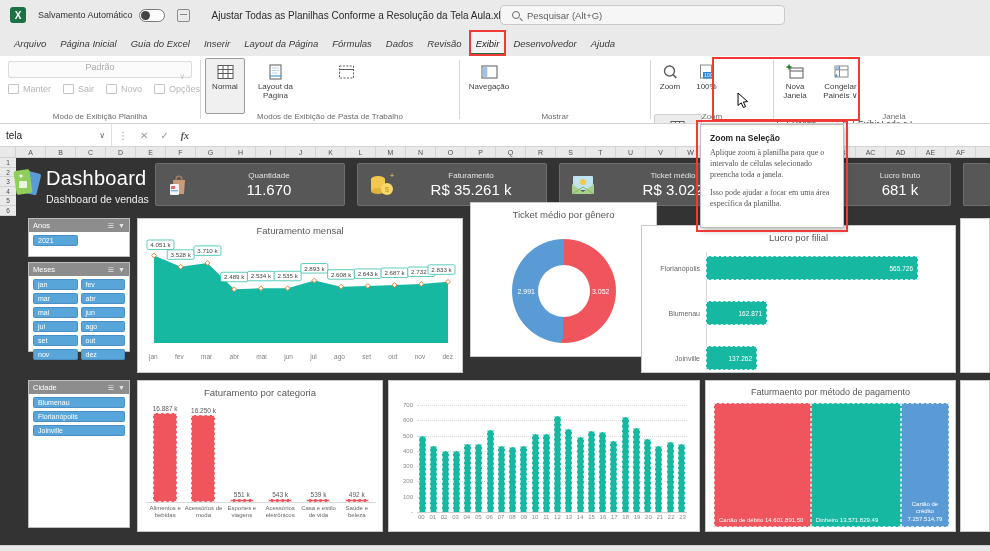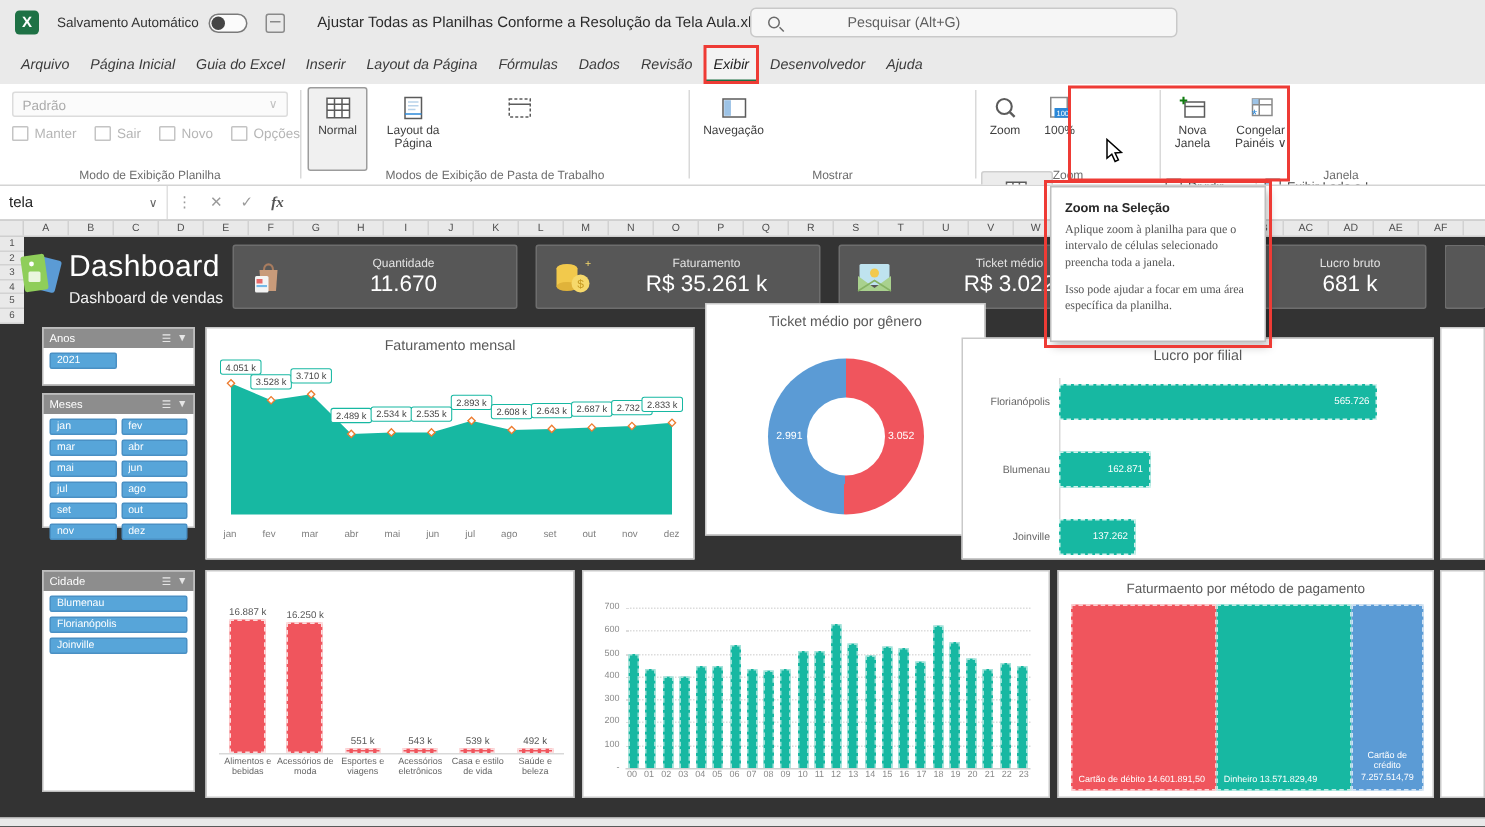--- a/index.html
+++ b/index.html
@@ -12,37 +12,37 @@
   
   .titlebar { position:absolute; left:0; top:0; width:990px; height:30px; background:#eaeaea; display:flex; align-items:center; }
   .xl-logo { width:16px; height:16px; margin-left:10px; background:#1e7145; border-radius:3px; color:#fff; font-size:10px; font-weight:bold; display:flex; align-items:center; justify-content:center; }
   .autosave-label { font-size:9px; color:#333; margin-left:12px; }
   .toggle { width:26px; height:13px; border-radius:7px; background:#fbfbfb; border:1px solid #7a7a7a; margin-left:6px; position:relative; }
   .toggle .knob { position:absolute; left:1px; top:1px; width:9px; height:9px; border-radius:50%; background:#444; }
   .save-ico { width:13px; height:13px; border:1.5px solid #8a8a8a; border-radius:2px; margin-left:12px; position:relative; }
   .save-ico::after { content:""; position:absolute; left:2px; top:4px; right:2px; bottom:0; border-top:1.5px solid #8a8a8a; }
   .doc-title { font-size:10px; color:#2b2b2b; margin-left:22px; white-space:nowrap; }
   .doc-title .chev { color:#555; font-size:8px; margin-left:4px; }
-  .searchbox { position:absolute; left:500px; top:5px; width:285px; height:20px; background:#f6f6f6; border:1px solid #c9c9c9; border-radius:4px; display:flex; align-items:center; color:#5f5f5f; font-size:9.5px;gap:38px; }
+  .searchbox { position:absolute; left:500px; top:5px; width:285px; height:20px; background:#f6f6f6; border:1px solid #c9c9c9; border-radius:4px; display:flex; align-items:center; color:#5f5f5f; font-size:9.5px; }
   .mag { width:8px; height:8px; border:1.3px solid #6a6a6a; border-radius:50%; position:relative; margin:0 7px 0 11px; }
   .mag::after { content:""; position:absolute; width:4px; height:1.3px; background:#6a6a6a; transform:rotate(45deg); left:6px; top:7px; }
   
   .menubar { position:absolute; left:0; top:30px; width:990px; height:26px; background:#eaeaea; display:flex; align-items:stretch; padding-left:7px;font-style:italic; }
   .tab { font-size:9.5px; color:#3b3b3b; padding:0 7px; display:flex; align-items:center; cursor:default; position:relative; }
   .tab.active { color:#1c1c1c; box-shadow:inset 0 -3px 0 #1e7145; outline:2px solid #ee3b35; outline-offset:-2px; background:#f3f3f3; }
   
   .ribbon { position:absolute; left:0; top:56px; width:990px; height:68px; background:#fff; border-bottom:1px solid #d4d4d4; display:flex; overflow:hidden; }
   .rgroup { position:relative; height:100%; flex:none; }
   .rgroup .glabel { position:absolute; bottom:2px; left:0; right:0; text-align:center; font-size:8px; color:#6d6d6d; white-space:nowrap; }
   .rdiv { width:1px; background:#d9d9d9; margin:4px 0; flex:none; }
   .bigbtn { display:inline-flex; flex-direction:column; align-items:center; font-size:8px; color:#3f3f3f; text-align:center; line-height:1.12; padding:4px 2px 0; height:56px; vertical-align:top; border:1px solid transparent; border-radius:2px; }
   .bigbtn .ricon { width:19px; height:18px; margin-bottom:2px; flex:none; }
   .bigbtn.sel { background:#f0f0f0; border-color:#9c9c9c; }
   .bigbtn.hov { background:#ececec; border-color:#cfcfcf; }
-  .ddl { position:absolute; left:8px; top:5px; width:184px; height:17px; border:1px solid #dcdcdc; background:#fbfbfb; color:#ababab; font-size:9px; display:flex; align-items:center; padding:0 6px; border-radius:2px; }
+  .ddl { position:absolute; left:8px; top:5px; width:184px; height:17px; border:1px solid #dcdcdc; background:#fbfbfb; color:#ababab; font-size:9px; display:flex; align-items:center; padding:0 6px; border-radius:2px;flex-direction:column; }
   .ddl .chev { margin-left:auto; font-size:8px; color:#c2c2c2; }
   .sv-btns { position:absolute; left:8px; top:28px; display:flex; gap:12px; }
   .sv-btn { font-size:9px; color:#b6b6b6; display:flex; align-items:center; gap:4px; }
   .sicon { width:11px; height:10px; border:1px solid #c4c4c4; border-radius:1px; display:inline-block; position:relative; flex:none; }
   .sicon.dark { border-color:#6f6f6f; }
   .sicon.blue::after { content:""; position:absolute; left:0; top:0; width:4px; height:8px; background:#9dc3e6; }
   .sicon.split::after { content:""; position:absolute; left:0; right:0; top:3.5px; border-top:1px solid #6f6f6f; }
   .checkrow { display:flex; align-items:center; gap:4px; font-size:9px; color:#3f3f3f; height:16px; }
   .checkrow.dis { color:#b6b6b6; }
   .cb { width:9px; height:9px; border:1px solid #9a9a9a; background:#fff; position:relative; flex:none; }
@@ -540,20 +540,21 @@
           </div>
         </div>
         <div class="hrow" style="top: 120px;">
           <span class="hcat">Joinville</span>
           <div class="hbar" style="width: 51px; background: rgb(23, 184, 162);">
             <span class="hval">137.262</span>
           </div>
         </div>
       </div>
     <div class="card" id="chart-cat" style="left:137px; top:222px; width:246px; height:152px;">
+      <div class="chart-title">Faturamento por categoria</div>
     <div class="cplot">
           <div class="ccol">
             <div class="cval">16.887 k</div>
             <div class="cbar" style="height: 90px; background: rgb(240, 85, 93);"></div>
           </div>
           <div class="ccol">
             <div class="cval">16.250 k</div>
             <div class="cbar" style="height: 86.6051px; background: rgb(240, 85, 93);"></div>
           </div>
           <div class="ccol">

